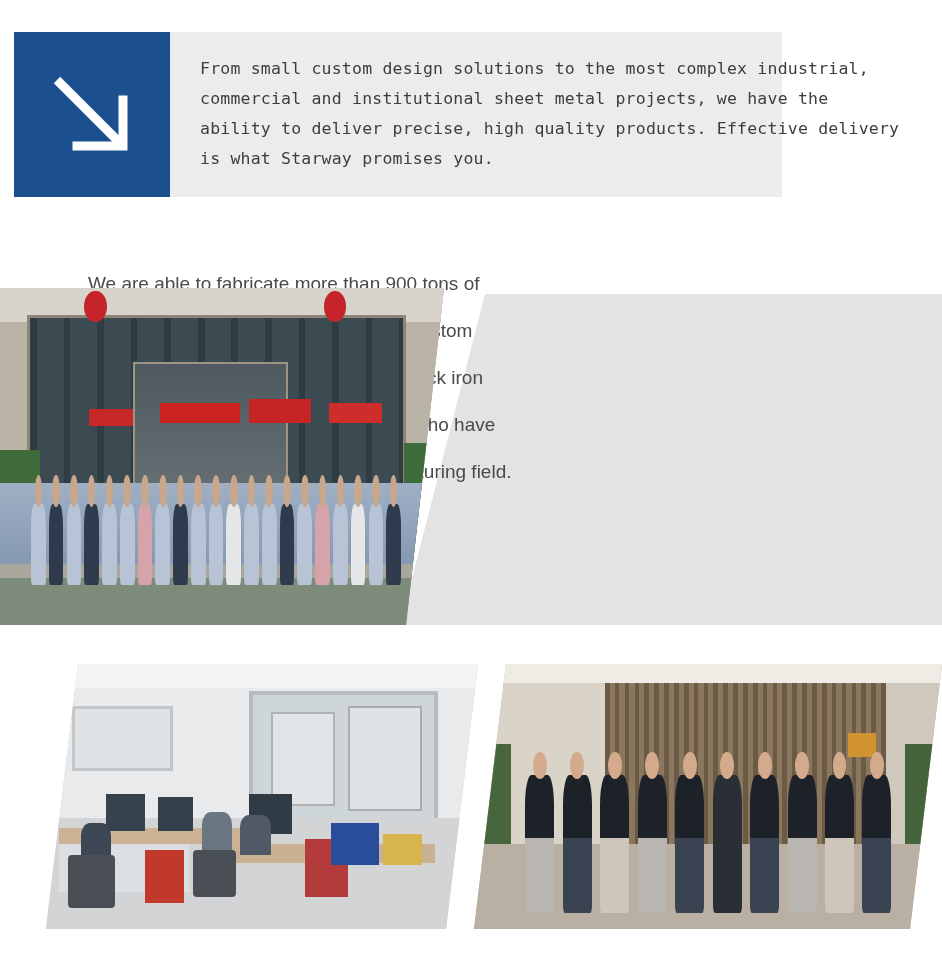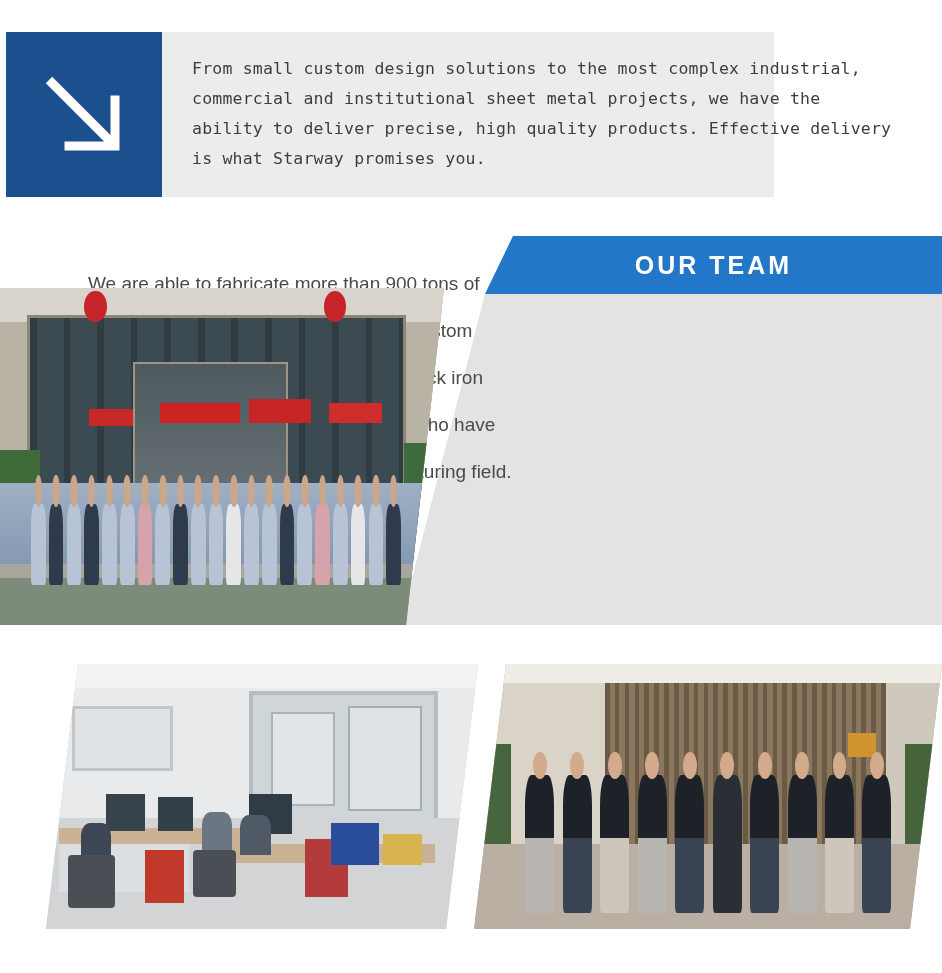--- a/index.html
+++ b/index.html
@@ -11,21 +11,21 @@
     width: 942px;
     height: 973px;
     position: relative;
     font-family: "Liberation Sans", sans-serif;
     overflow: hidden;
   }
 
   
   .intro-band {
     position: absolute;
-    left: 6px;
+    left: 14px;
     top: 32px;
     width: 768px;
     height: 165px;
     background: #ececed;
   }
   .intro-badge {
     position: absolute;
     left: 0;
     top: 0;
     width: 156px;
@@ -233,23 +233,20 @@
         <path d="M10 10 L72 72" stroke="#ffffff" stroke-width="9" fill="none"></path>
         <path d="M76 30 L76 76 L30 76" stroke="#ffffff" stroke-width="9" fill="none" stroke-linecap="square"></path>
       </svg>
     </span>
   </div>
   <div class="intro-text">From small custom design solutions to the most complex industrial, commercial and institutional sheet metal projects, we have the ability to deliver precise, high quality products. Effective delivery is what Starway promises you.</div>
 </div>
 
 <div class="team-section">
 
-  <div class="team-header">
-    <div class="team-header-title">OUR TEAM</div>
-  </div>
 
   <div class="team-copy-panel"></div>
   <div class="team-copy">We are able to fabricate more than 900 tons of metal every year, including aluminum, custom stainless steel, galvanized steel, and black iron steel. We have teams of professionals who have rich experience in sheet metal manufacturing field.</div>
 
   <div class="team-photo">
     <div class="ph">
       <div class="fp-sky"></div>
       <div class="fp-building"></div>
       <div class="fp-canopy"></div>
       <div class="fp-glass"></div>

